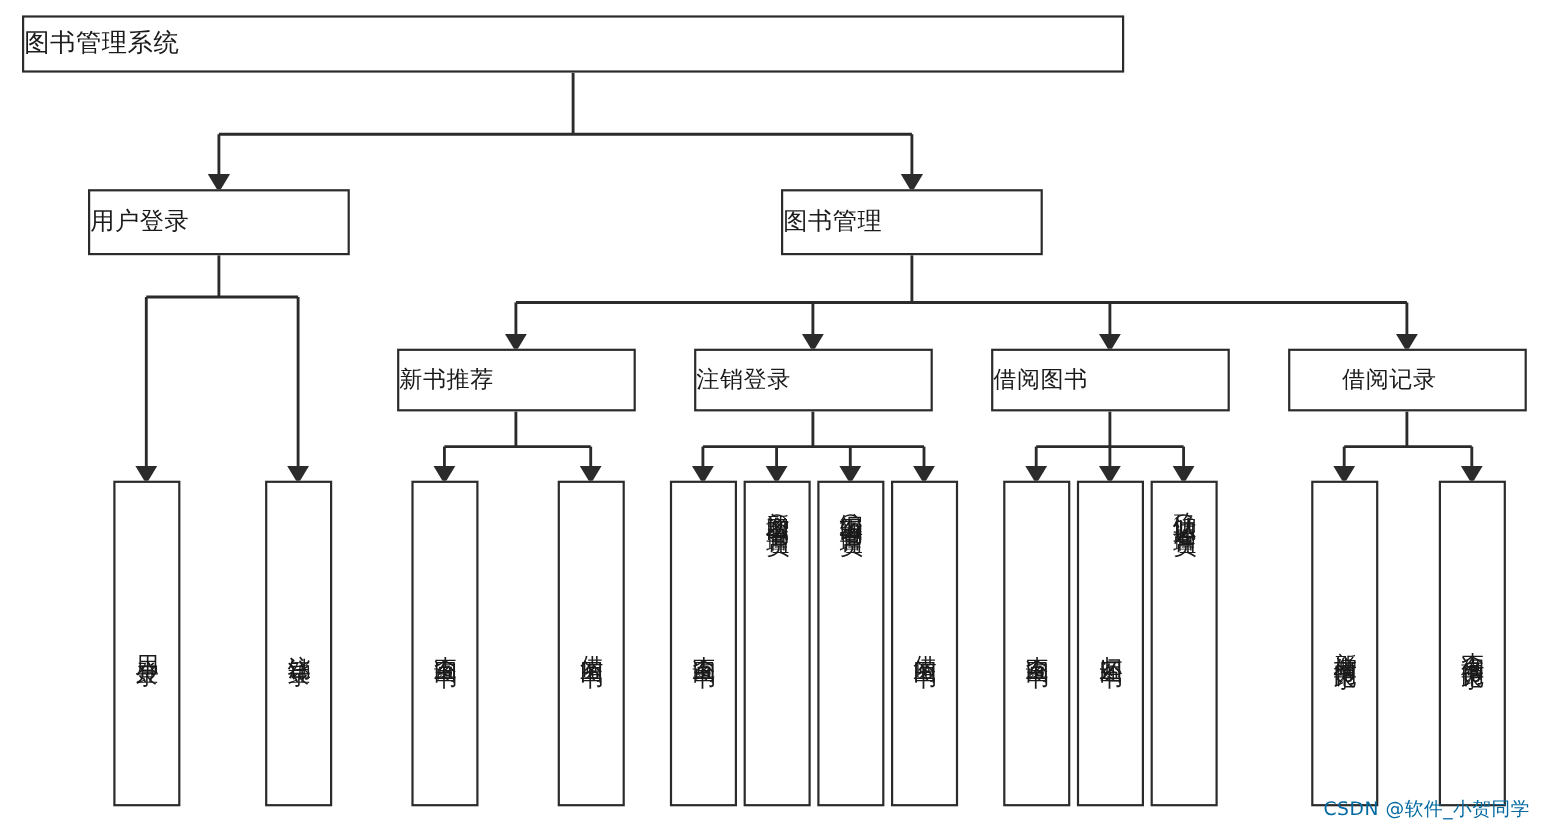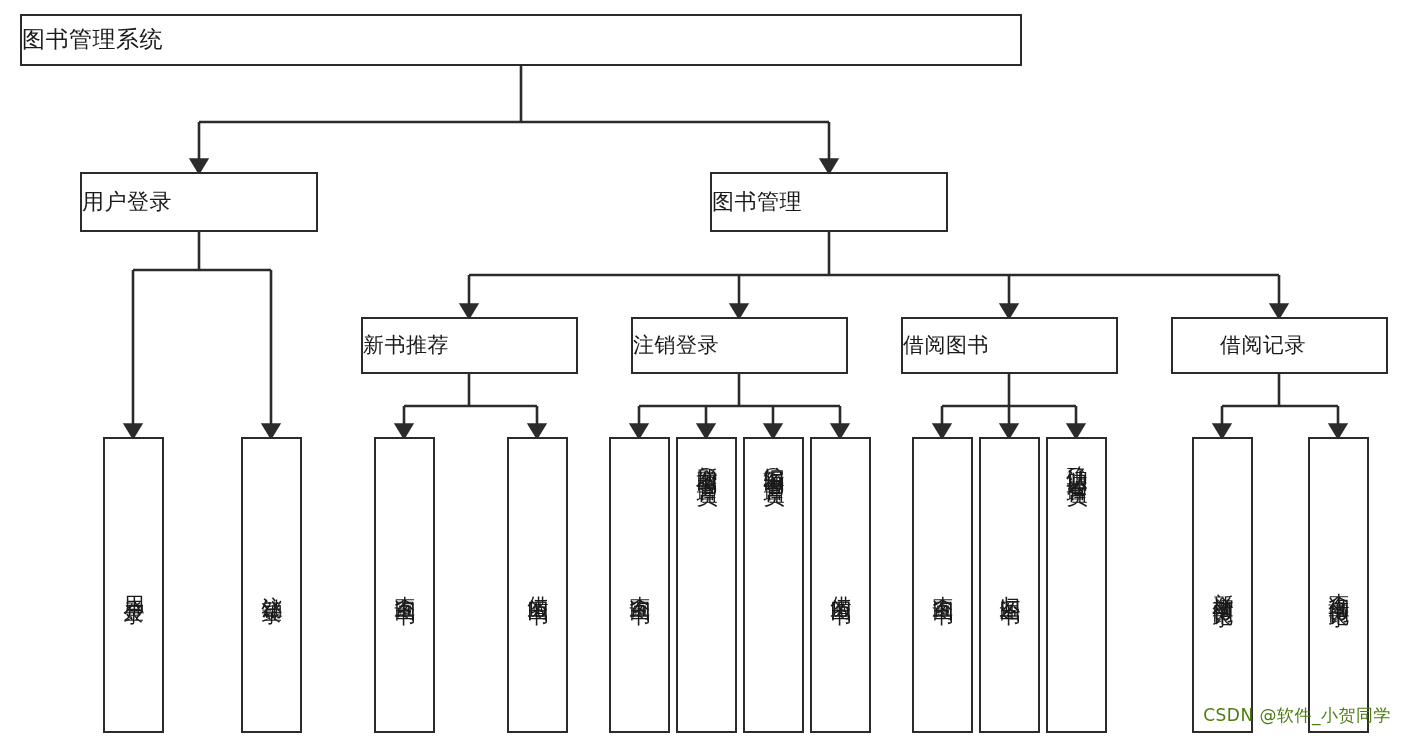--- a/index.html
+++ b/index.html
@@ -64,23 +64,23 @@
     writing-mode: vertical-rl;
     text-orientation: upright;
     font-size: 21px;
     line-height: 1.0;
     letter-spacing: 3px;
     white-space: nowrap;
   }
   .watermark {
     position: absolute;
     right: 14px;
-    bottom: 20px;
+    bottom: 0;
     font-size: 17px;
-    color: #4d7c0f;
+    color: #0369a1;
     letter-spacing: 0.5px;
     z-index: 3;
     user-select: none;
   }
 </style>
 </head>
 <body>
 
 <div id="diagram-root">
 

